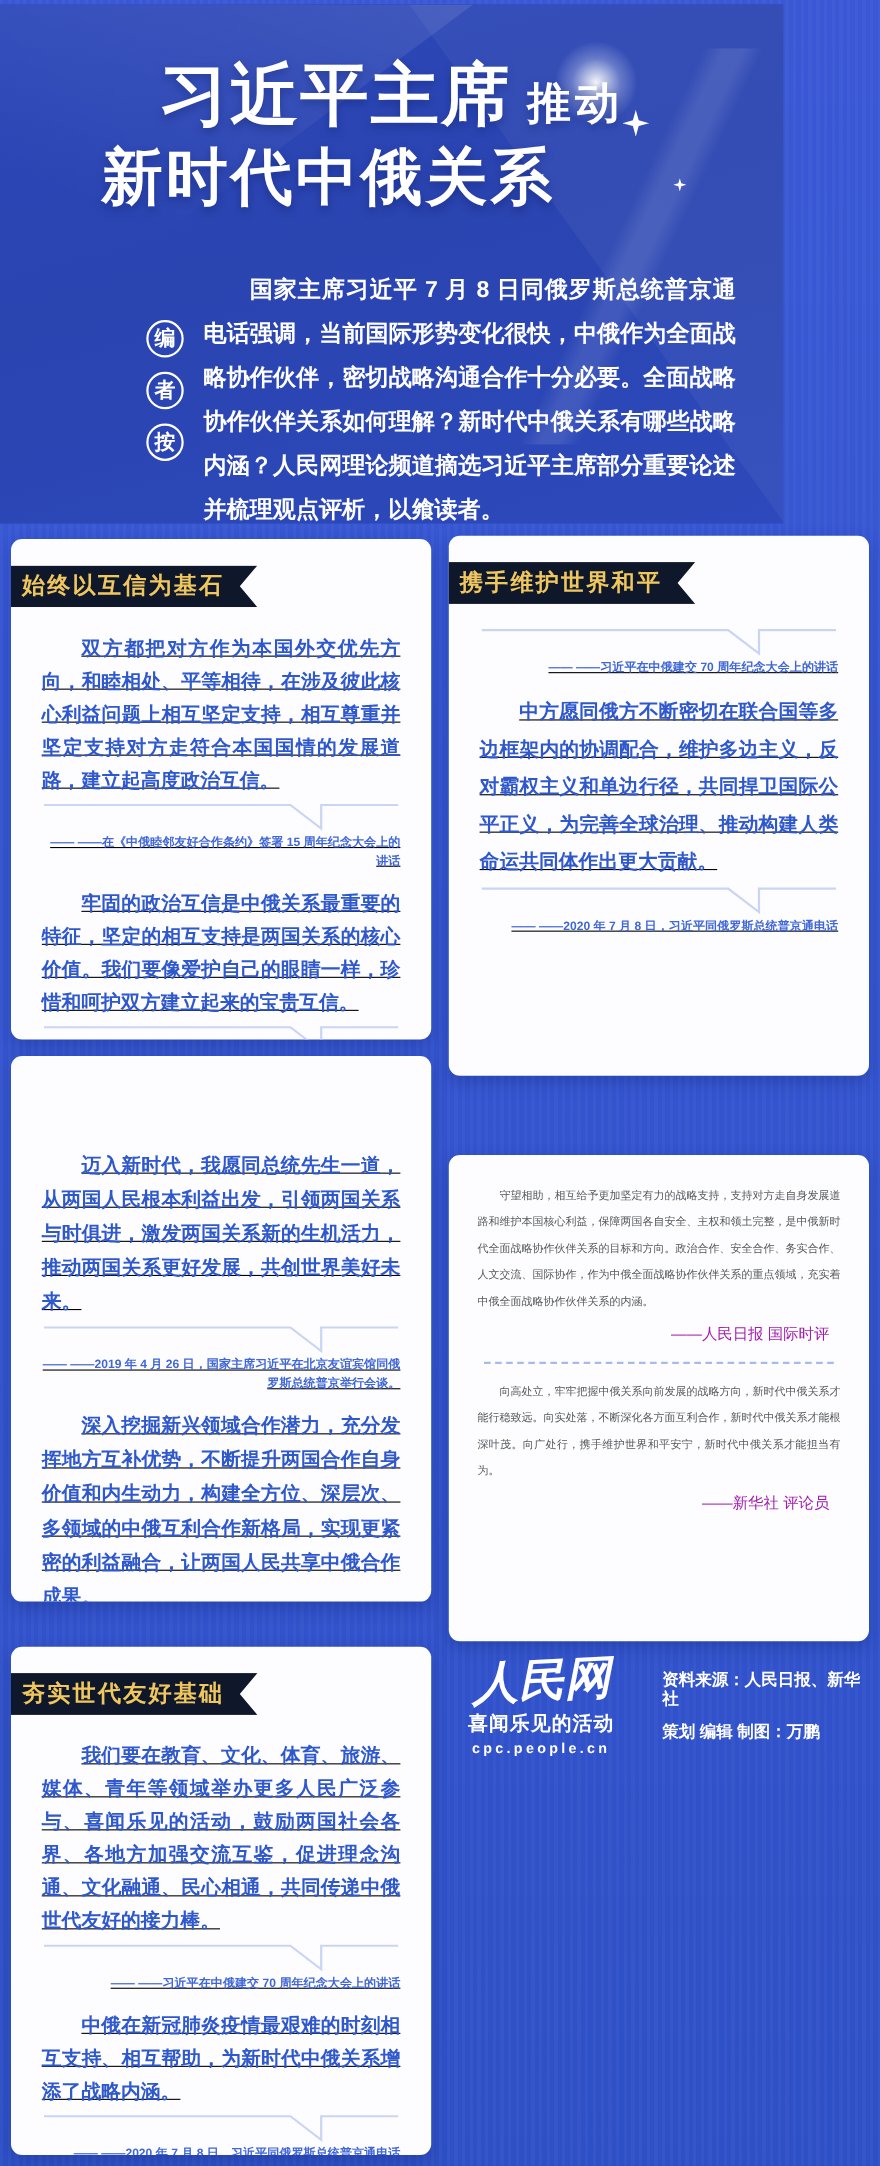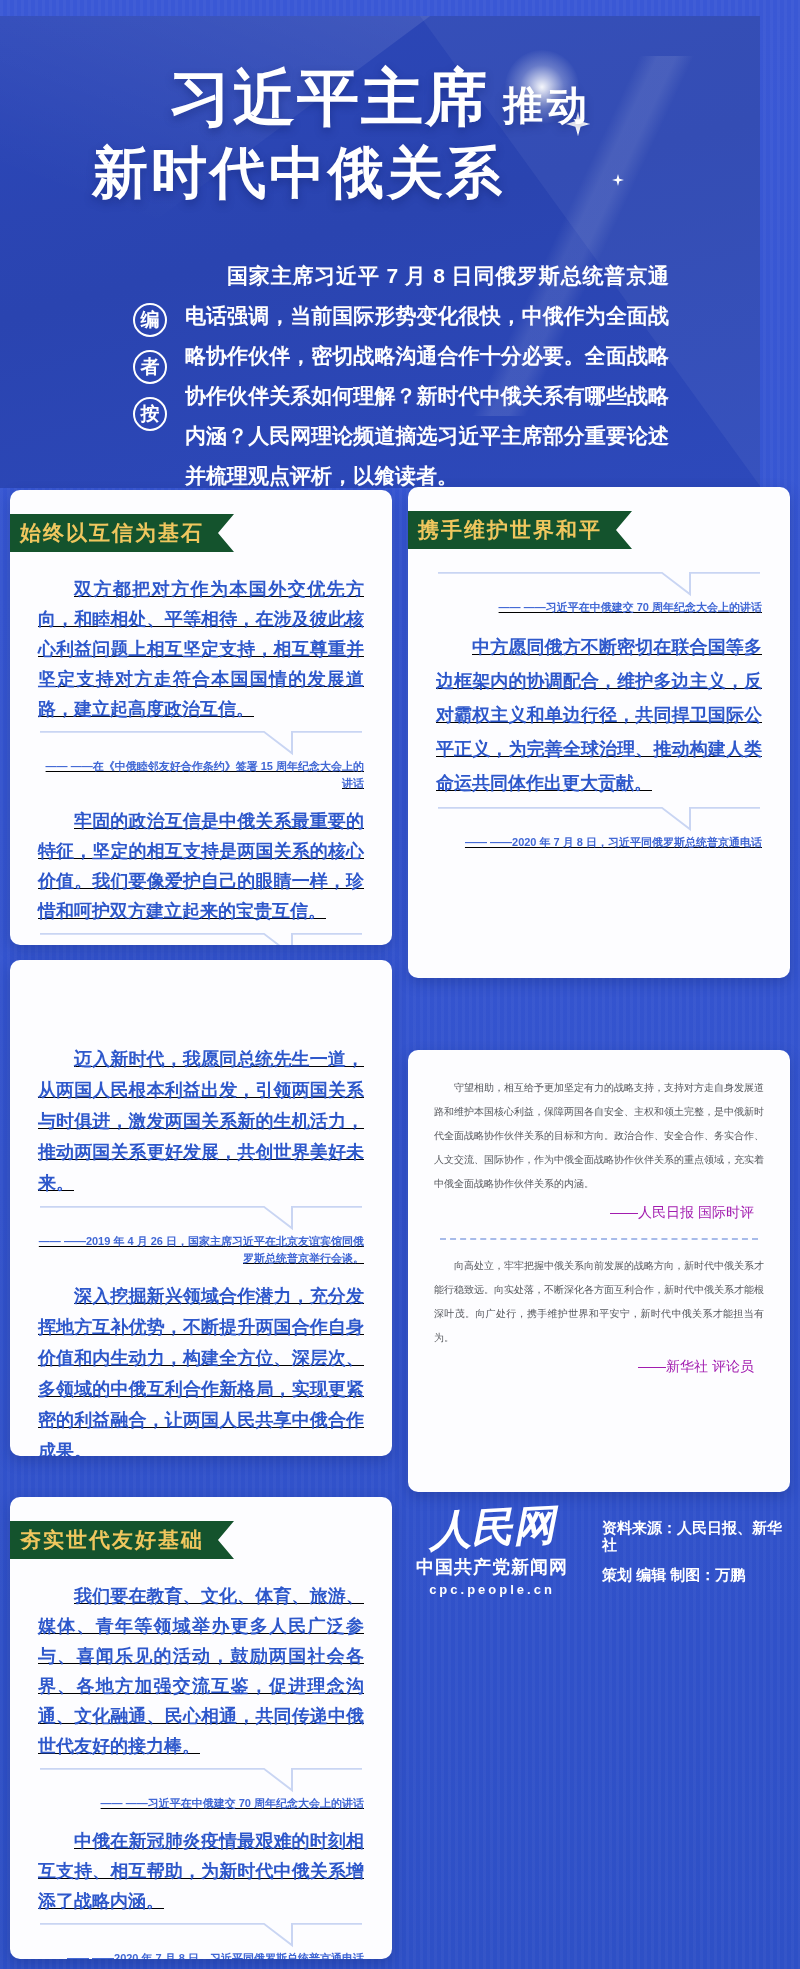--- a/index.html
+++ b/index.html
@@ -4,22 +4,22 @@
 <style>
   html,body{margin:0;padding:0;background:#22399b;}
   #page{
     position:relative;width:800px;height:1969px;margin:0 auto;overflow:hidden;
     font-family:"Liberation Sans",sans-serif;
     background:linear-gradient(180deg,#3a58d5 0%,#3656d2 30%,#3353cd 60%,#2e50c6 100%);
   }
   .stripes{position:absolute;inset:0;z-index:0;pointer-events:none;
     background:repeating-linear-gradient(90deg,rgba(255,255,255,0.03) 0 3px,transparent 3px 7px);}
   
-  .top-zone{position:absolute;top:16px;left:0;width:712px;height:472px;z-index:1;overflow:hidden;
-    background:linear-gradient(165deg,#2c47b9 0%,#2a44b0 45%,#2d49bb 100%);padding-left:48px;}
+  .top-zone{position:absolute;top:4px;left:0;width:712px;height:472px;z-index:1;overflow:hidden;
+    background:linear-gradient(165deg,#2c47b9 0%,#2a44b0 45%,#2d49bb 100%);}
   .deco1{position:absolute;top:0;left:0;width:430px;height:320px;
     background:linear-gradient(200deg,rgba(255,255,255,0.10),rgba(255,255,255,0) 65%);
     clip-path:polygon(0 0,100% 0,0 100%);}
   .deco2{position:absolute;top:0;right:0;width:340px;height:470px;
     background:rgba(255,255,255,0.05);clip-path:polygon(100% 0,0 0,100% 100%);}
   .deco3{position:absolute;top:40px;left:360px;width:440px;height:360px;
     background:linear-gradient(115deg,transparent 46%,rgba(255,255,255,0.10) 49%,rgba(255,255,255,0.10) 52%,transparent 55%);}
   .glow{position:absolute;top:34px;left:505px;width:74px;height:74px;border-radius:50%;
     background:radial-gradient(circle,rgba(255,255,255,0.95) 0%,rgba(255,255,255,0.25) 42%,transparent 72%);}
   .star{position:absolute;background:#fff;
@@ -35,21 +35,21 @@
     text-shadow:0 4px 8px rgba(10,24,90,0.35);}
   .ed-badges{position:absolute;top:287px;left:133px;}
   .ed-badge{width:30px;height:30px;border:2px solid #fff;border-radius:50%;margin-bottom:13px;
     color:#fff;font-size:19px;font-weight:bold;display:flex;align-items:center;justify-content:center;}
   .ed-text{position:absolute;top:240px;left:185px;width:484px;color:#fff;
     font-size:21px;font-weight:bold;line-height:40px;text-align:justify;text-indent:2em;}
   
   .card{position:absolute;width:382px;background:#fdfdff;border-radius:10px;z-index:2;overflow:hidden;
     box-shadow:0 5px 14px rgba(15,35,110,0.30);}
   .card-inner{position:relative;padding:18px 28px 0 28px;height:100%;box-sizing:border-box;}
-  .ribbon{position:absolute;left:-8px;top:24px;height:38px;line-height:38px;background:#14532d;
+  .ribbon{position:absolute;left:-8px;top:24px;height:38px;line-height:38px;background:#0f172a;
     color:#f0c75e;font-weight:bold;font-size:21px;letter-spacing:2px;padding:0 30px 0 18px;
     clip-path:polygon(0 0,100% 0,calc(100% - 16px) 50%,100% 100%,0 100%);white-space:nowrap;}
   .quotes{margin-top:66px;text-decoration:underline;}
   .quote{font-size:18px;font-weight:bold;color:#2e58cb;line-height:30px;text-align:justify;
     text-indent:2em;margin:0;}
   .lh31 .quote{line-height:31px;}
   .lh34 .quote{line-height:34px;}
   .qdiv{display:block;width:100%;height:26px;margin:6px 0 0;}
   .attr{font-size:11px;font-weight:bold;color:#4067d5;text-align:right;line-height:17px;margin:2px 0 14px;}
   
@@ -181,21 +181,21 @@
       <div class="cmt-attr">——人民日报 国际时评</div>
       <hr class="dash">
       <p class="cmt">向高处立，牢牢把握中俄关系向前发展的战略方向，新时代中俄关系才能行稳致远。向实处落，不断深化各方面互利合作，新时代中俄关系才能根深叶茂。向广处行，携手维护世界和平安宁，新时代中俄关系才能担当有为。</p>
       <div class="cmt-attr">——新华社 评论员</div>
     </div>
   </div>
 
   <div class="footer">
     <div class="logo">
       <div class="logo-script">人民网</div>
-      <div class="logo-site">中国共产党新闻网</div>
+      <div class="logo-site">喜闻乐见的活动</div>
       <div class="logo-url">cpc.people.cn</div>
     </div>
     <div class="credits">
       <div class="c1">资料来源：人民日报、新华社</div>
       <div class="c2">策划 编辑 制图：万鹏</div>
     </div>
   </div>
 </div>
 
 </body></html>

